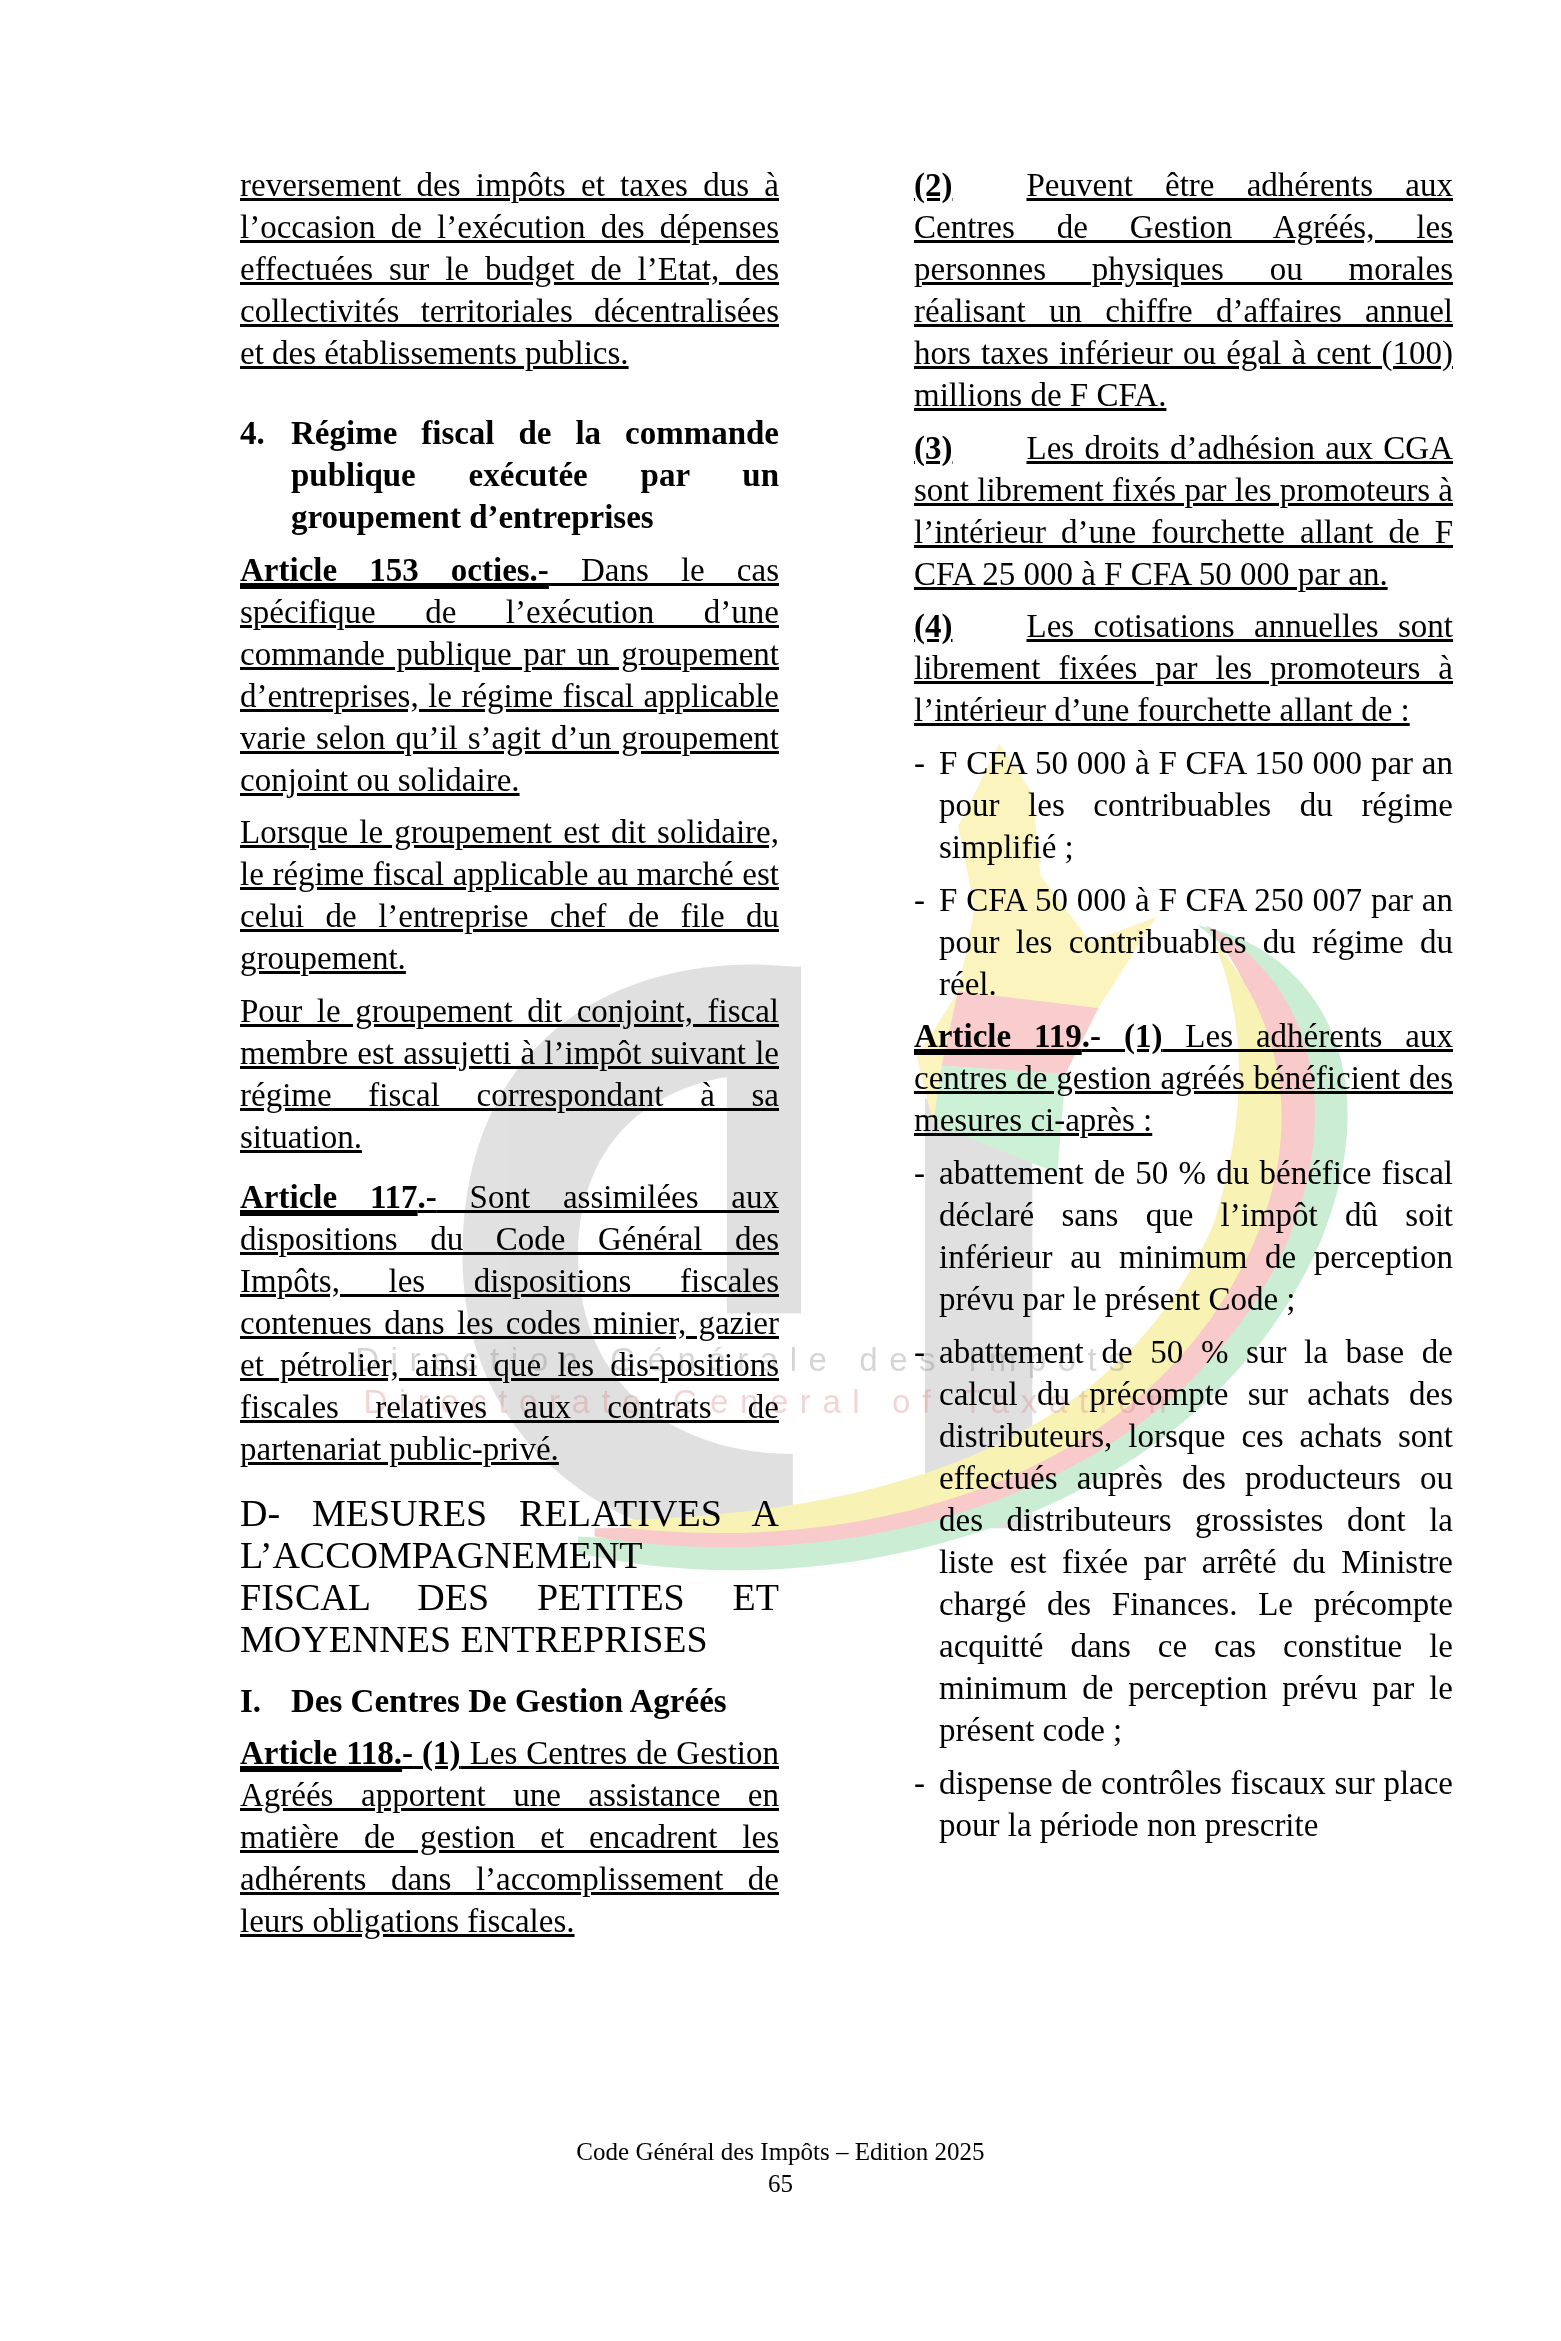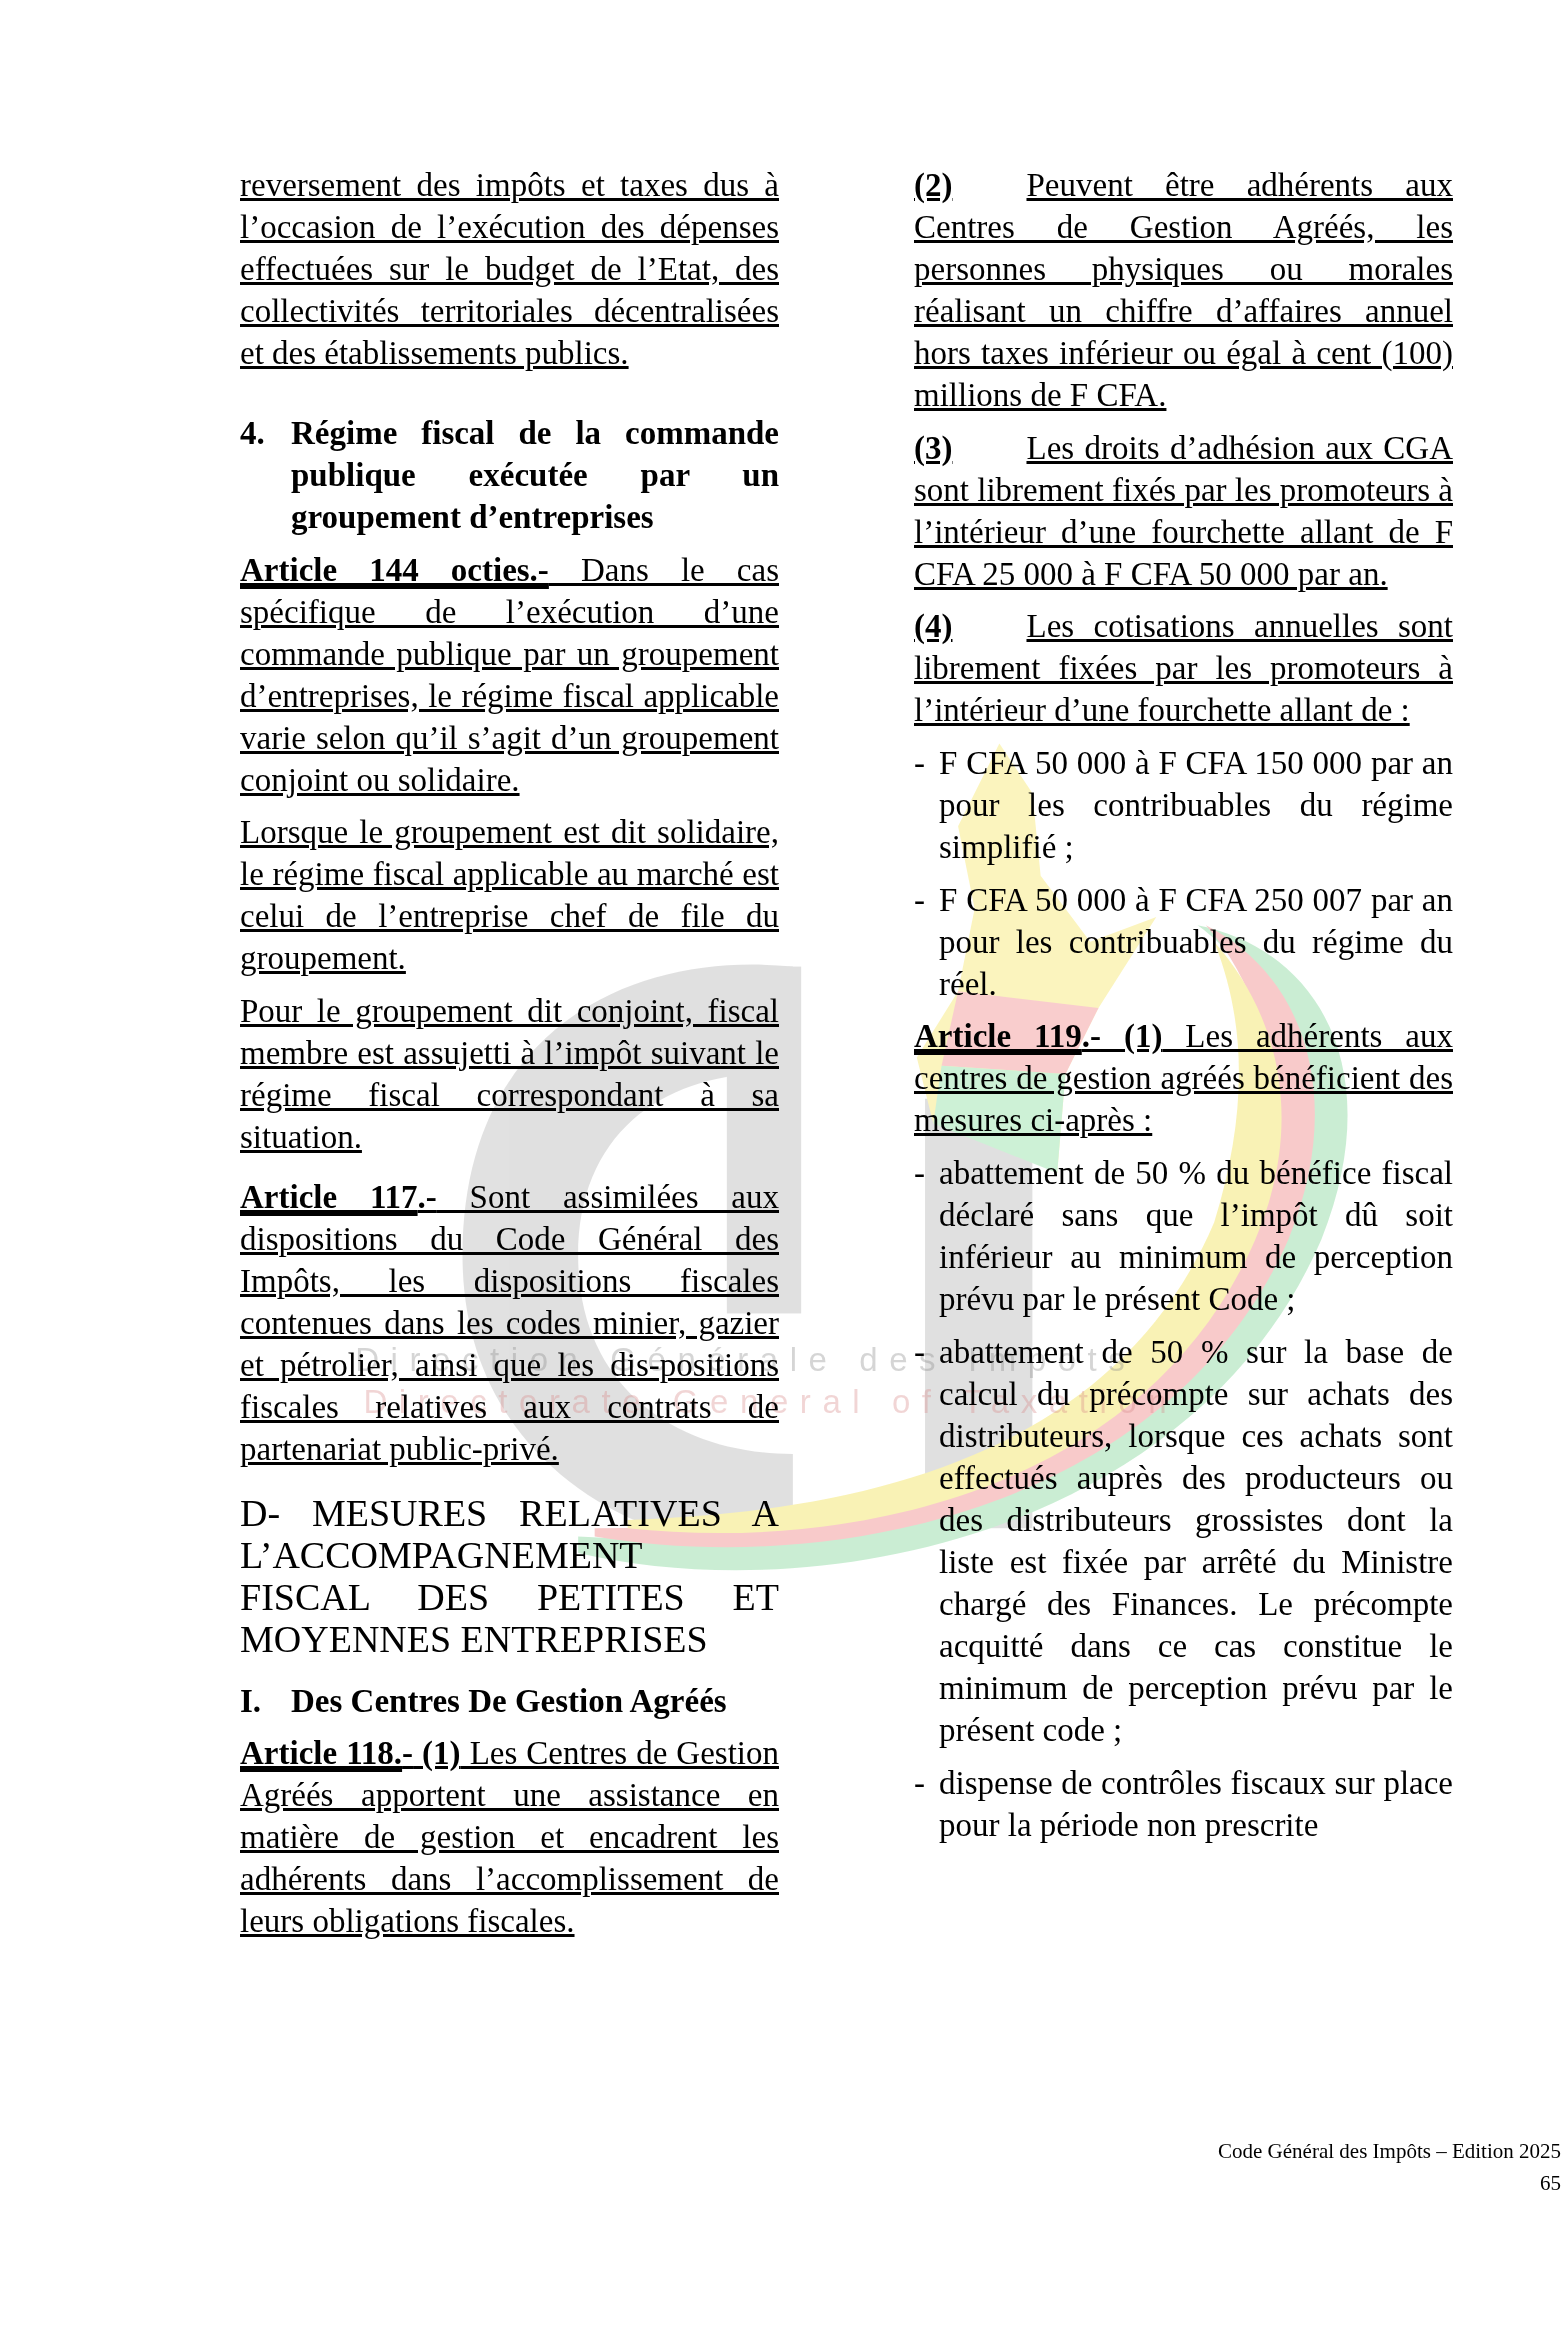--- a/index.html
+++ b/index.html
@@ -24,21 +24,21 @@
   .heading-num { display: flex; font-weight: bold; font-size: 33px; line-height: 42px; }
   .heading-num .num { width: 51px; flex: none; }
   .heading-num .txt { flex: 1; text-align: justify; text-align-last: left; }
   .caps { font-weight: normal; font-size: 38px; line-height: 42px; text-align: justify; text-align-last: left; }
   .roman { display: flex; font-weight: bold; font-size: 33px; line-height: 42px; }
   .roman .num { width: 51px; flex: none; }
   .item { display: flex; font-size: 33px; line-height: 42px; }
   .item .dash { width: 25px; flex: none; }
   .item .txt { flex: 1; text-align: justify; text-align-last: left; }
   .tab { display: inline-block; width: 74px; }
-  .footer { position: absolute; left: 0; width: 1561px; text-align: right; font-size: 21px; line-height: 33px; z-index: 1; }
+  .footer { position: absolute; left: 0; width: 1561px; text-align: center; font-size: 25px; line-height: 33px; z-index: 1; }
   .footer.title { top: 2135px; }
   .footer.page { top: 2167px; }
 </style>
 </head>
 <body>
 
 <svg class="watermark" viewBox="0 0 1890 2835" xmlns="http://www.w3.org/2000/svg">
   <g opacity="0.55">
 
     <path d="M 960 1170 C 760 1150 560 1250 560 1520 C 560 1760 760 1880 960 1880 L 960 1760 C 820 1760 700 1680 700 1520 C 700 1360 820 1290 960 1300 Z" fill="#c8c8c8"></path>
@@ -61,21 +61,21 @@
 
 <div class="col left">
   <p>reversement des impôts et taxes dus à l’occasion de l’exécution des dépenses effectuées sur le budget de l’Etat, des collectivités territoriales décentralisées et des établissements publics.</p>
 
   <div class="heading-num gap-m">
     <span class="num">4.</span>
     <span class="txt">Régime fiscal de la commande publique exécutée par un groupement d’entreprises</span>
   </div>
 
   <p class="gap-s">
-    <span class="b u">Article 144 octies.-</span><span> Dans le cas spécifique de l’exécution d’une commande publique par un groupement d’entreprises, le régime fiscal applicable varie selon qu’il s’agit d’un groupement conjoint ou solidaire.</span>
+    <span class="b u">Article 153 octies.-</span><span> Dans le cas spécifique de l’exécution d’une commande publique par un groupement d’entreprises, le régime fiscal applicable varie selon qu’il s’agit d’un groupement conjoint ou solidaire.</span>
   </p>
   <p class="gap-s">Lorsque le groupement est dit solidaire, le régime fiscal applicable au marché est celui de l’entreprise chef de file du groupement.</p>
   <p class="gap-s">Pour le groupement dit conjoint, fiscal membre est assujetti à l’impôt suivant le régime fiscal correspondant à sa situation.</p>
 
   <p class="gap-s" style="margin-top:18px">
     <span class="b u">Article 117</span><span class="b">.-</span><span> Sont assimilées aux dispositions du Code Général des Impôts, les dispositions fiscales contenues dans les codes minier, gazier et pétrolier, ainsi que les dis-positions fiscales relatives aux contrats de partenariat public-privé.</span>
   </p>
 
   <div class="caps" style="margin-top:21.5px">D- MESURES RELATIVES A L’ACCOMPAGNEMENT FISCAL DES PETITES ET MOYENNES ENTREPRISES</div>
 

